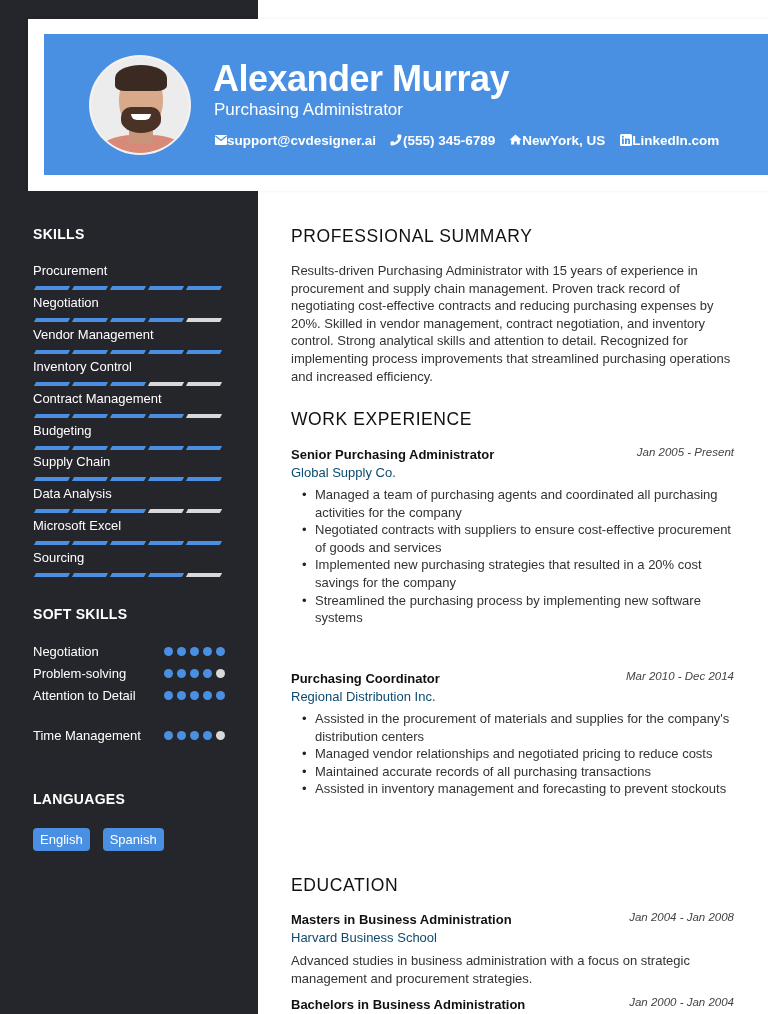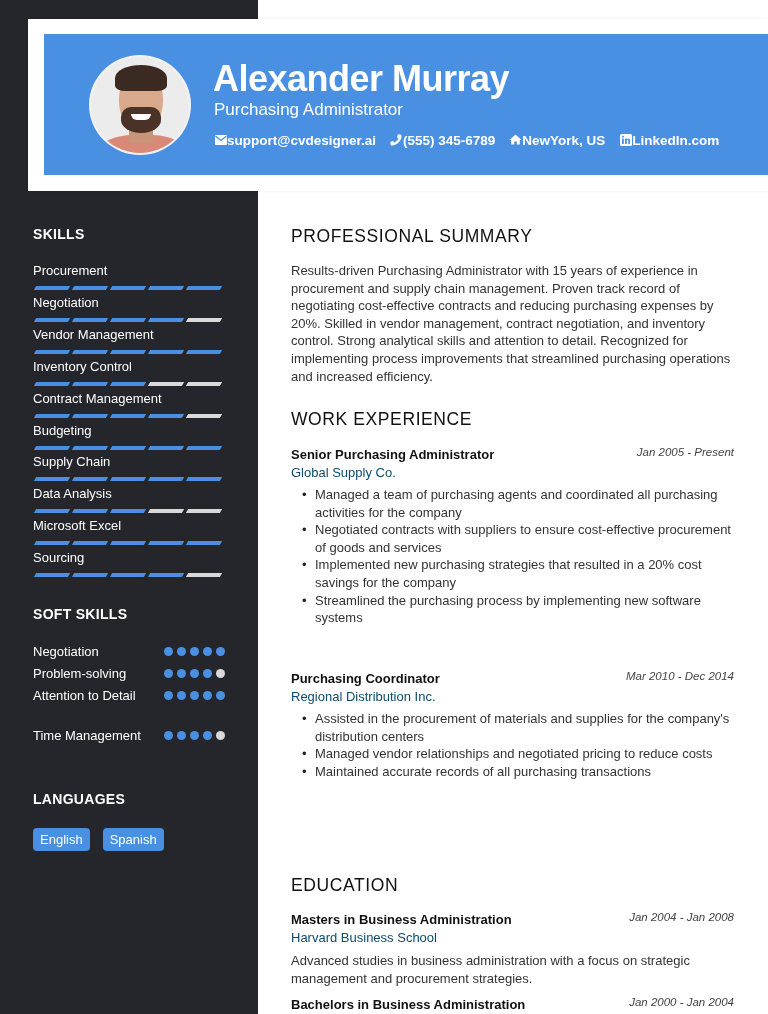--- a/index.html
+++ b/index.html
@@ -276,20 +276,21 @@
   <li>Streamlined the purchasing process by implementing new software systems</li>
 </ul>
 
 <div class="job-title" style="top:671px;">Purchasing Coordinator</div>
 <div class="job-date" style="top:670px;">Mar 2010 - Dec 2014</div>
 <div class="job-company" style="top:689px;">Regional Distribution Inc.</div>
 <ul class="bullets" style="top:710px;">
   <li>Assisted in the procurement of materials and supplies for the company's distribution centers</li>
   <li>Managed vendor relationships and negotiated pricing to reduce costs</li>
   <li>Maintained accurate records of all purchasing transactions</li>
+  <li>Assisted in inventory management and forecasting to prevent stockouts</li>
 </ul>
 
 <div class="main-title" style="top:875px;">EDUCATION</div>
 
 <div class="job-title" style="top:912px;">Masters in Business Administration</div>
 <div class="job-date" style="top:911px;">Jan 2004 - Jan 2008</div>
 <div class="job-company" style="top:930px;">Harvard Business School</div>
 <div class="para" style="top:952px;">Advanced studies in business administration with a focus on strategic management and procurement strategies.</div>
 
 <div class="job-title" style="top:997px;">Bachelors in Business Administration</div>

